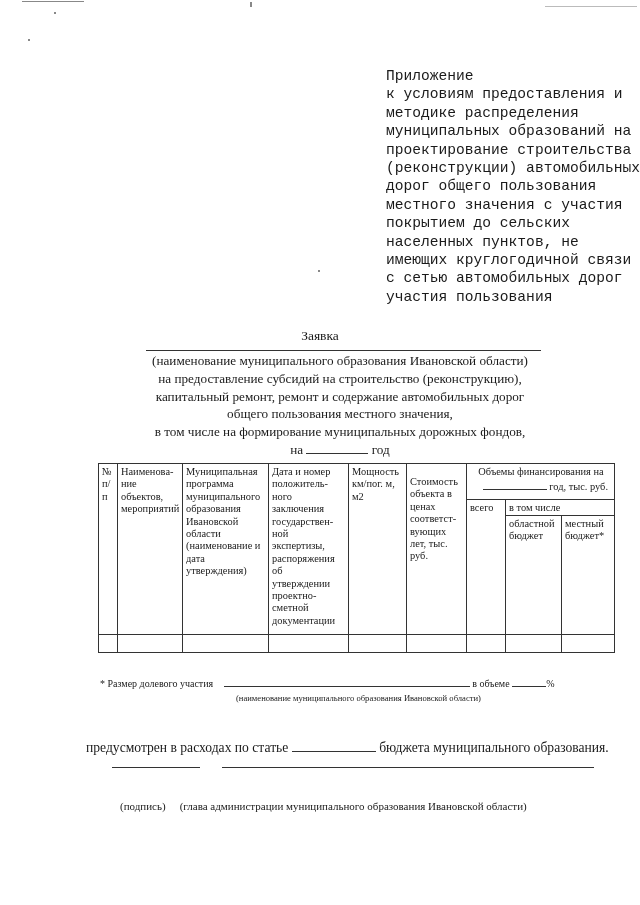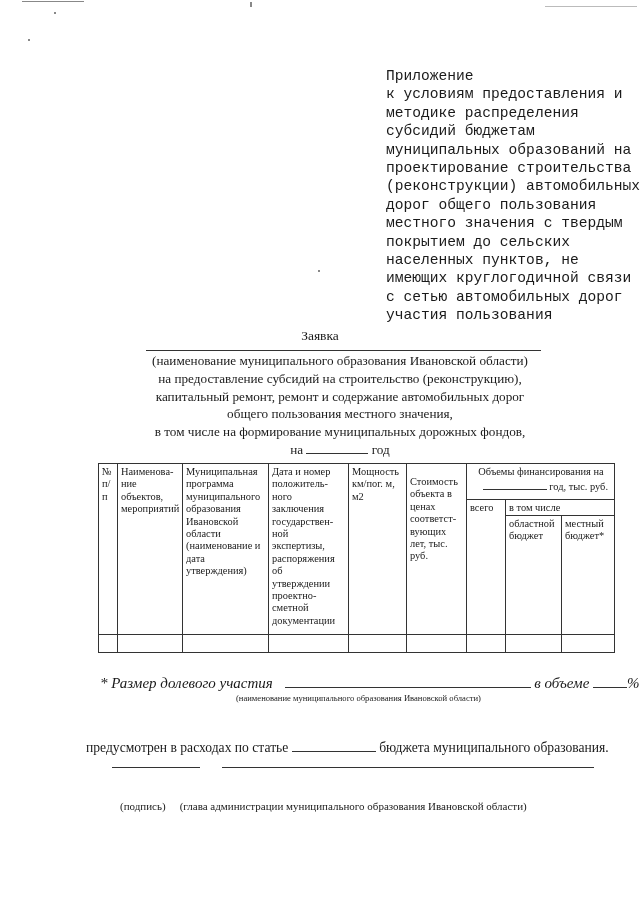--- a/index.html
+++ b/index.html
@@ -28,43 +28,42 @@
     font-size: 10.4px; line-height: 12.4px;
   }
   table.req td {
     border: 1px solid #333; vertical-align: top; padding: 2px 2px 0 3px;
     overflow: hidden; word-break: normal;
   }
   table.req td.blank-cell { height: 17px; padding: 0; }
   .cell-text { white-space: pre-line; }
   .center { text-align: center; }
 
-  .share-line { left: 100px; top: 675px; font-size: 15px; white-space: nowrap; font-style: italic; }
+  .share-line { left: 100px; top: 675px; font-size: 10px; white-space: nowrap; }
   .share-caption { left: 236px; top: 693px; font-size: 8.6px; white-space: nowrap; }
   .budget-line { left: 86px; top: 721px; font-size: 13.6px; white-space: nowrap; margin-top: 19px; }
   .sig-line-1 { left: 112px; top: 767px; width: 88px; border-top: 1px solid #333; }
   .sig-line-2 { left: 222px; top: 767px; width: 372px; border-top: 1px solid #333; }
   .sig-captions { left: 120px; top: 800px; font-size: 11px; white-space: nowrap; }
   .sig-captions span.gap { display: inline-block; width: 14px; }
 
   .speck { position: absolute; background: #888; }
 </style>
 </head>
 <body>
 
 <div class="abs appendix">
   <div>Приложение</div>
   <div>к условиям предоставления и</div>
   <div>методике распределения</div>
-  <div>субсидий бюджетам</div>
   <div>муниципальных образований на</div>
   <div>проектирование строительства</div>
   <div>(реконструкции) автомобильных</div>
   <div>дорог общего пользования</div>
-  <div>местного значения с твердым</div>
+  <div>местного значения с участия</div>
   <div>покрытием до сельских</div>
   <div>населенных пунктов, не</div>
   <div>имеющих круглогодичной связи</div>
   <div>с сетью автомобильных дорог</div>
   <div>участия пользования</div>
 </div>
 
 <div class="abs title">Заявка</div>
 <div class="abs name-line"></div>
 

